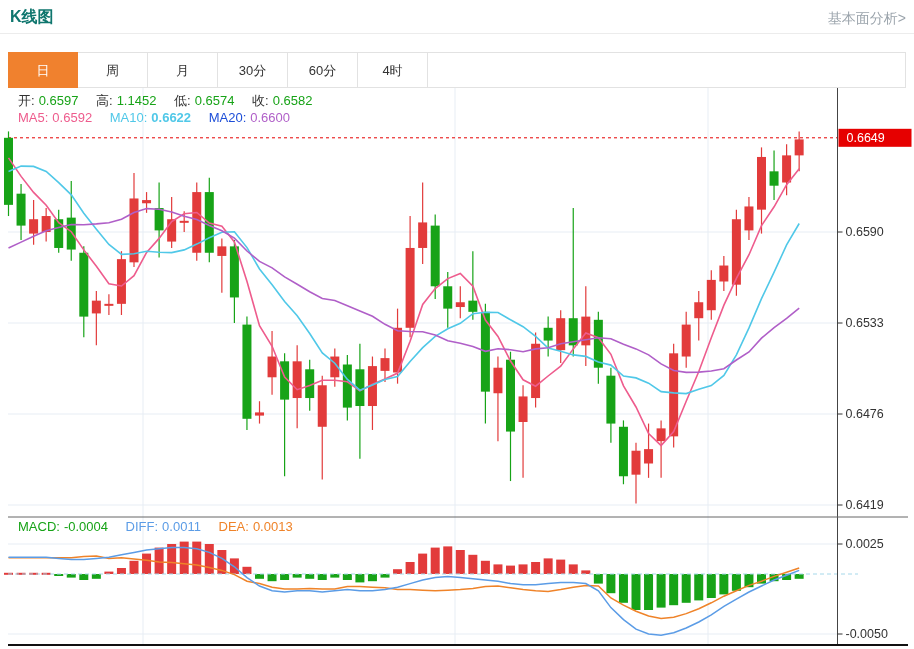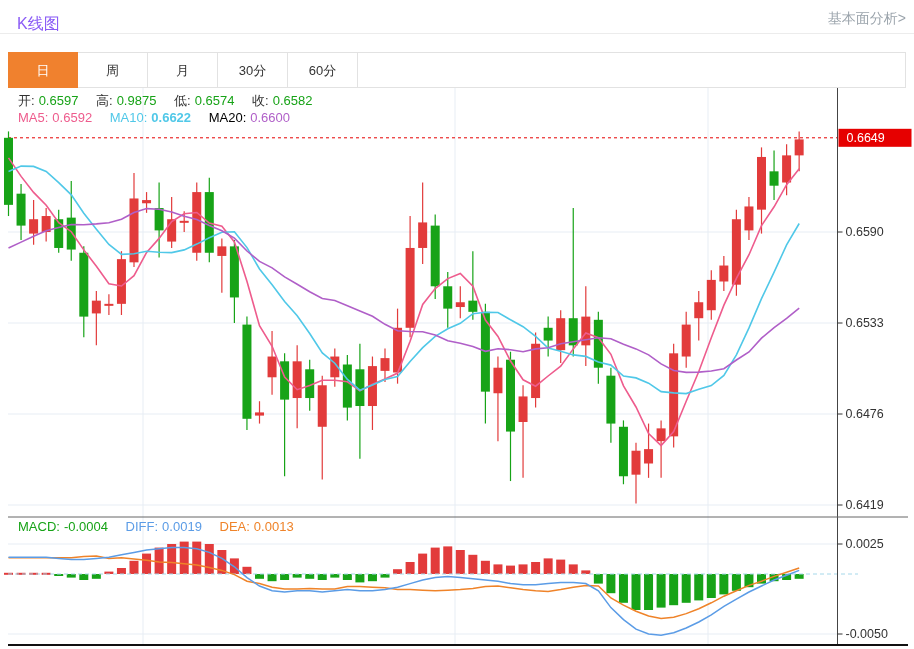--- a/index.html
+++ b/index.html
@@ -1,20 +1,20 @@
 <!DOCTYPE html>
 <html><head>
 <meta charset="utf-8">
 <style>
   html,body{margin:0;padding:0;background:#fff;}
   body{width:914px;height:649px;position:relative;overflow:hidden;
        font-family:"Liberation Sans","DejaVu Sans",sans-serif;color:#333;}
   .titlebar{position:absolute;top:0;left:0;width:914px;height:34px;
             border-bottom:1px solid #ececec;box-sizing:border-box;}
-  .page-title{position:absolute;left:10px;top:7px;font-size:16px;font-weight:normal;color:#8b5cf6;margin:7px;}
+  .page-title{position:absolute;left:10px;top:7px;font-size:16px;font-weight:bold;color:#0f766e;margin:0;}
   .fund-link{position:absolute;right:8px;top:10px;font-size:14px;color:#9aa3ab;text-decoration:none;cursor:pointer;}
   .tabs{position:absolute;top:52px;left:8px;width:898px;height:36px;display:flex;}
   .tab{width:70px;height:36px;line-height:36px;text-align:center;font-size:13px;color:#333;
        border:1px solid #e2e2e2;border-left:none;box-sizing:border-box;cursor:pointer;background:#fff;}
   .tab:first-child{border-left:1px solid #e2e2e2;}
   .tab.active{color:#fff;border-color:transparent;}
   .tab-filler{flex:1;height:36px;border:1px solid #e2e2e2;border-left:none;box-sizing:border-box;}
   .legend{position:absolute;left:18px;font-size:13px;white-space:nowrap;z-index:5;}
   .legend span{margin-right:4px;}
   .legend .gap{margin-right:14px;}
@@ -279,33 +279,34 @@
   <h1 class="page-title">K线图</h1>
   <a class="fund-link">基本面分析&gt;</a>
 </div>
 
 <div class="tabs">
   <div class="tab active" style="background: rgb(240, 129, 46);">日</div>
   <div class="tab">周</div>
   <div class="tab">月</div>
   <div class="tab">30分</div>
   <div class="tab">60分</div>
+  <div class="tab">4时</div>
   <div class="tab-filler"></div>
 </div>
 
 <div class="legend" style="top:92px;">
   <span>开:</span><span class="gap" style="color: rgb(23, 163, 23);">0.6597</span>
-  <span>高:</span><span class="gap" style="color: rgb(23, 163, 23);">0.9875</span>
+  <span>高:</span><span class="gap" style="color: rgb(23, 163, 23);">1.1452</span>
   <span>低:</span><span class="gap" style="color: rgb(23, 163, 23);">0.6574</span>
   <span>收:</span><span style="color: rgb(23, 163, 23);">0.6582</span>
 </div>
 
 <div class="legend" style="top:110px;">
   <span style="color: rgb(238, 92, 141);">MA5:</span><span class="gap" style="color: rgb(238, 92, 141);">0.6592</span>
   <span style="color: rgb(80, 200, 232);">MA10:</span><span class="gap" style="color: rgb(80, 200, 232); font-weight: bold;">0.6622</span>
-  <span style="color: #000000;">MA20:</span><span style="color: rgb(176, 95, 200);">0.6600</span>
+  <span style="color: #1d4ed8;">MA20:</span><span style="color: rgb(176, 95, 200);">0.6600</span>
 </div>
 
 <div class="legend" style="top:519px;">
   <span style="color: rgb(23, 163, 23);">MACD:</span><span class="gap" style="color: rgb(23, 163, 23);">-0.0004</span>
-  <span style="color: rgb(91, 156, 230);">DIFF:</span><span class="gap" style="color: rgb(91, 156, 230);">0.0019</span>
+  <span style="color: rgb(91, 156, 230);">DIFF:</span><span class="gap" style="color: rgb(91, 156, 230);">0.0011</span>
   <span style="color: rgb(239, 131, 41); margin-top: 42px;">DEA:</span><span style="color: rgb(239, 131, 41);">0.0013</span>
 </div>
 
 </body></html>

